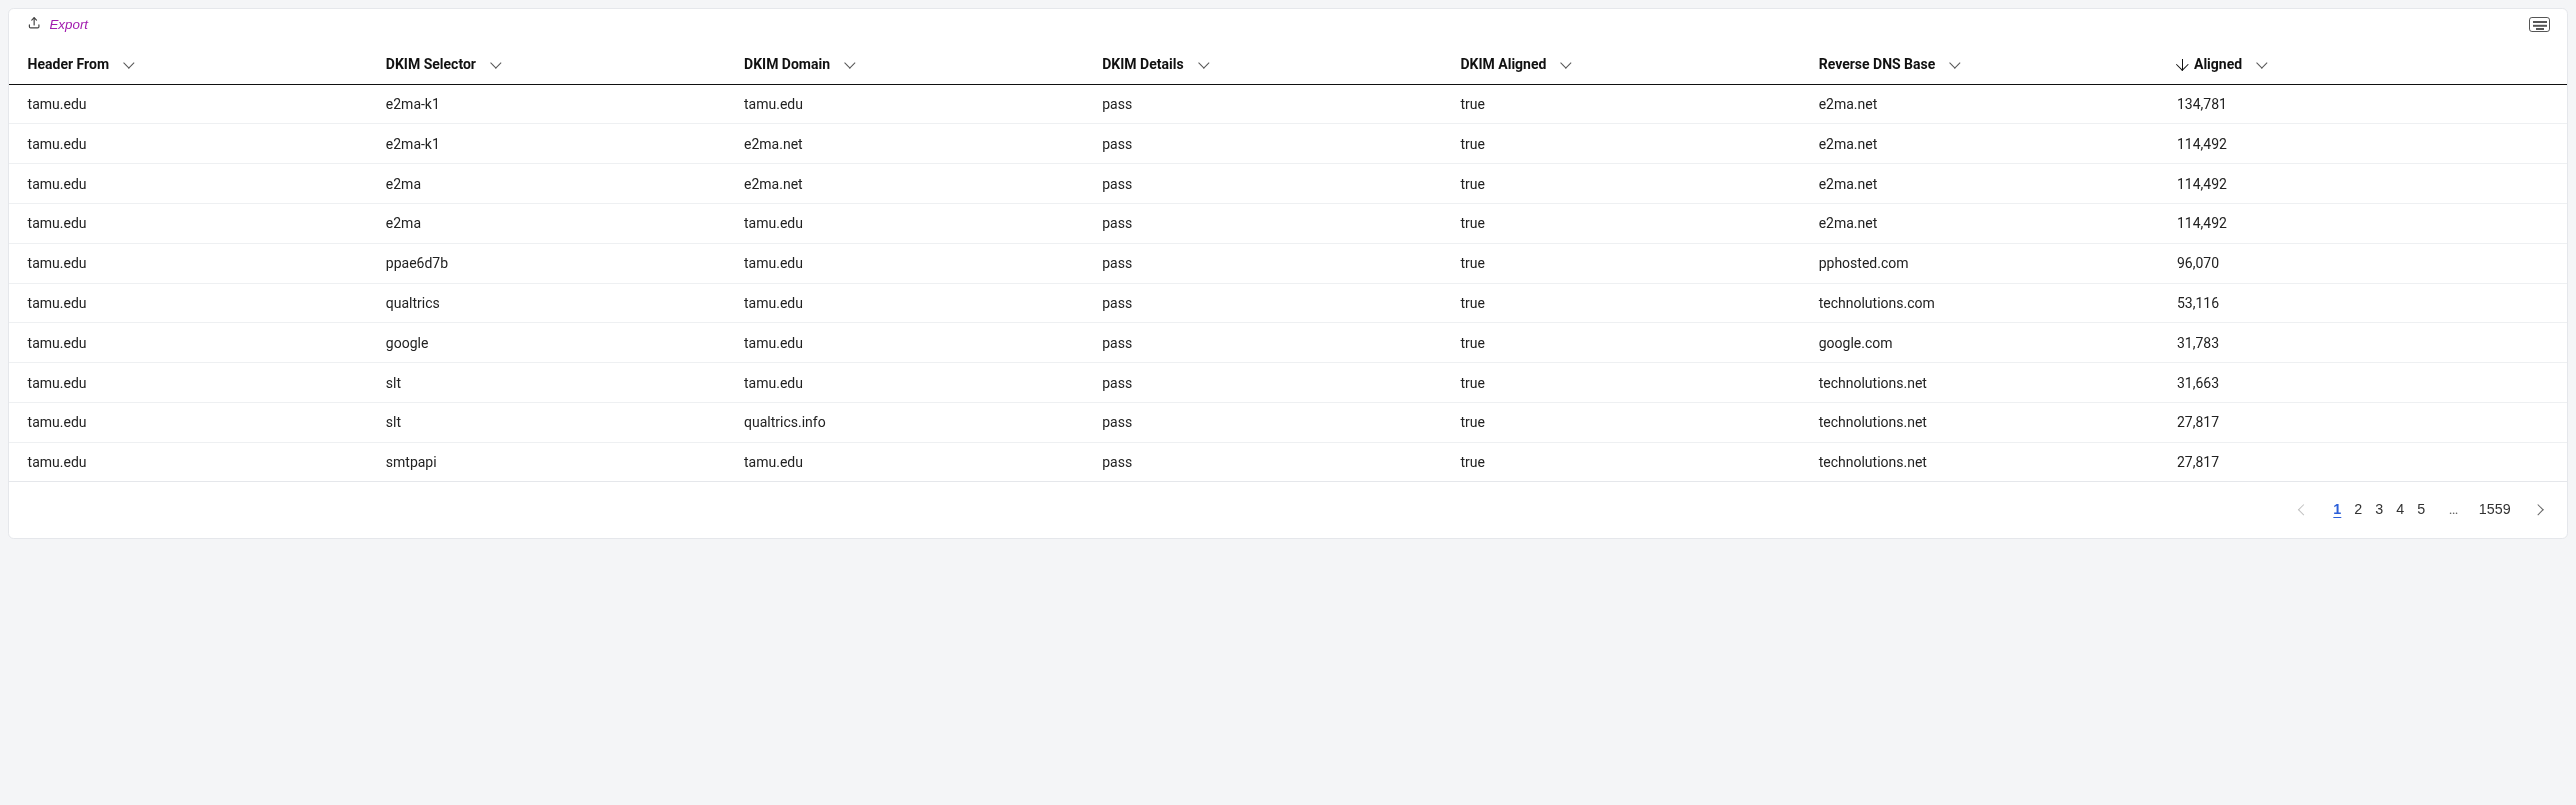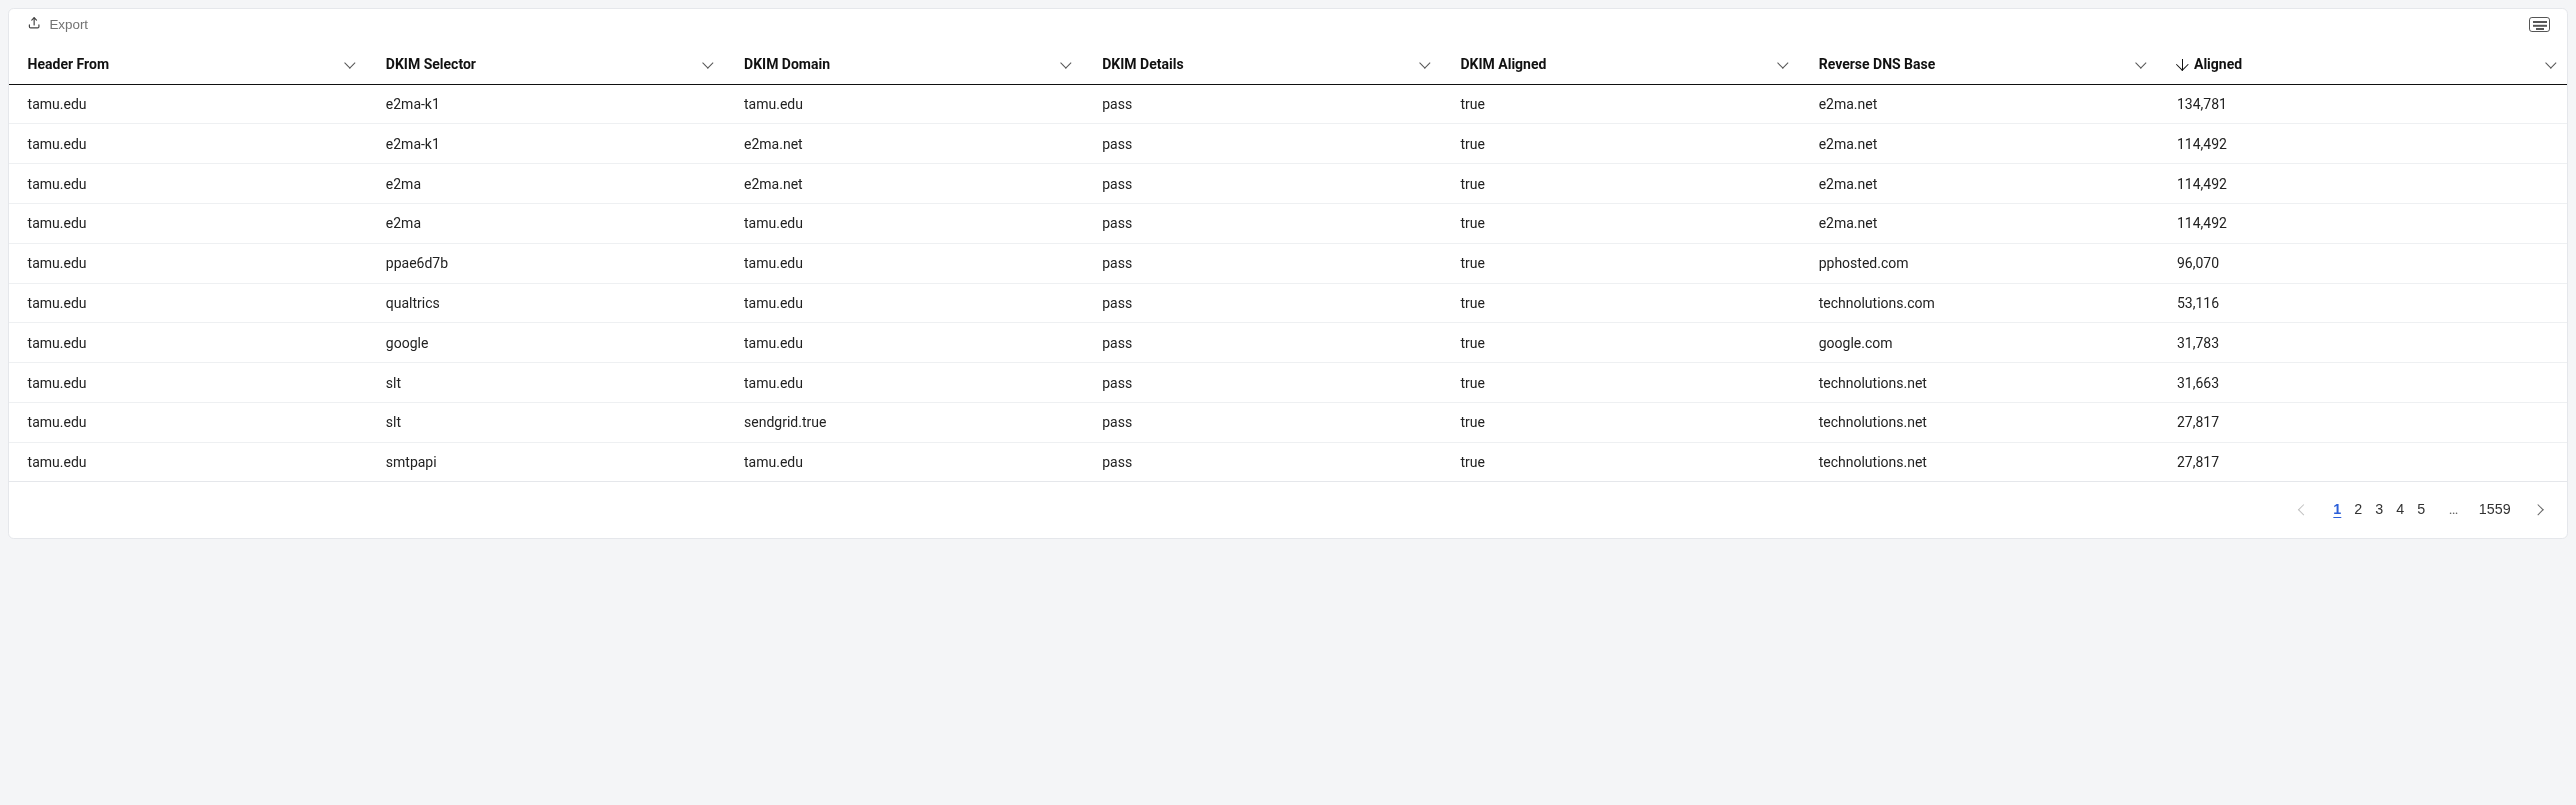--- a/index.html
+++ b/index.html
@@ -27,25 +27,26 @@
       display: flex;
       align-items: center;
       justify-content: space-between;
       padding: 3.8px 17px 9.5px 17px;
     }
     .export-btn {
       display: inline-flex;
       align-items: center;
       gap: 7.6px;
       font-size: 13.4px;
-      color: #737373;
+      color: #a21caf;
       cursor: pointer;
       background: transparent;
       border: none;
       padding: 3.8px 1.9px;
+      font-style: italic;
     }
     .kbd-icon {
       width: 21px;
       height: 15.3px;
       border: 1.4px solid #555;
       border-radius: 2.9px;
       position: relative;
       display: inline-block;
       cursor: pointer;
     }
@@ -72,21 +73,21 @@
       font-size: 14px;
       padding: 9.5px 11.4px 11.4px 19px;
       border-bottom: 1.9px solid #111;
       position: relative;
       cursor: pointer;
       color: #111;
     }
     thead th .th-inner {
       display: flex;
       align-items: center;
-      justify-content: space-between;
+      justify-content: flex-start;
       gap: 16px;
     }
     thead th .th-label {
       display: inline-flex;
       align-items: center;
       gap: 5.7px;
     }
     .chevron {
       display: inline-block;
       width: 9.5px;
@@ -344,21 +345,21 @@
           <td>slt</td>
           <td>tamu.edu</td>
           <td>pass</td>
           <td>true</td>
           <td>technolutions.net</td>
           <td>31,663</td>
         </tr>
         <tr>
           <td>tamu.edu</td>
           <td>slt</td>
-          <td>sendgrid.true</td>
+          <td>qualtrics.info</td>
           <td>pass</td>
           <td>true</td>
           <td>technolutions.net</td>
           <td>27,817</td>
         </tr>
         <tr>
           <td>tamu.edu</td>
           <td>smtpapi</td>
           <td>tamu.edu</td>
           <td>pass</td>

